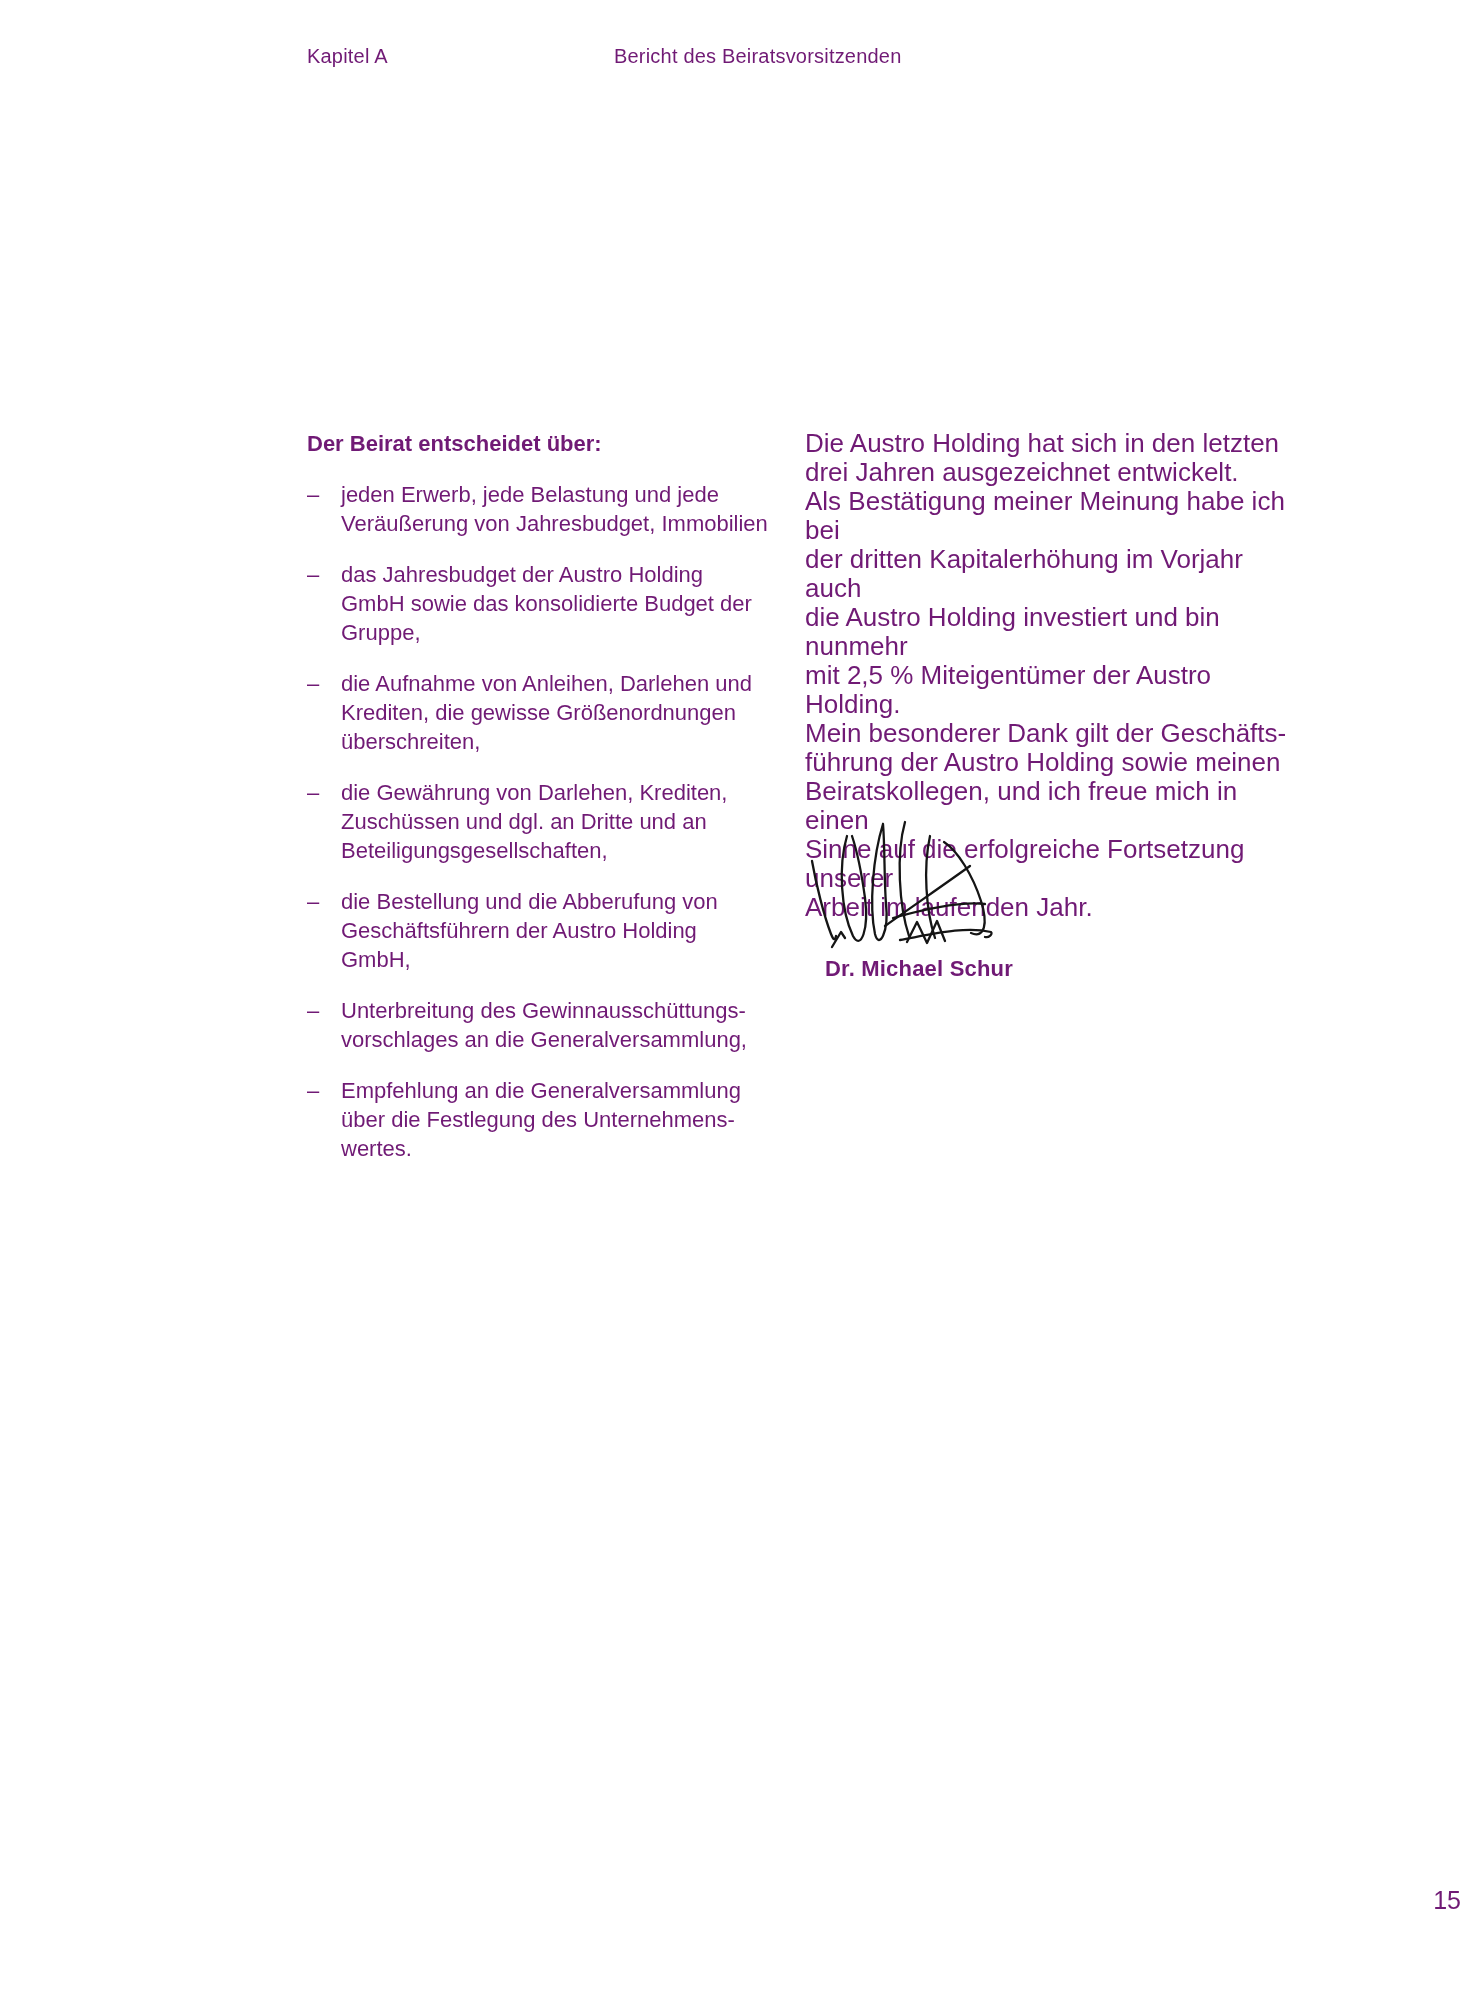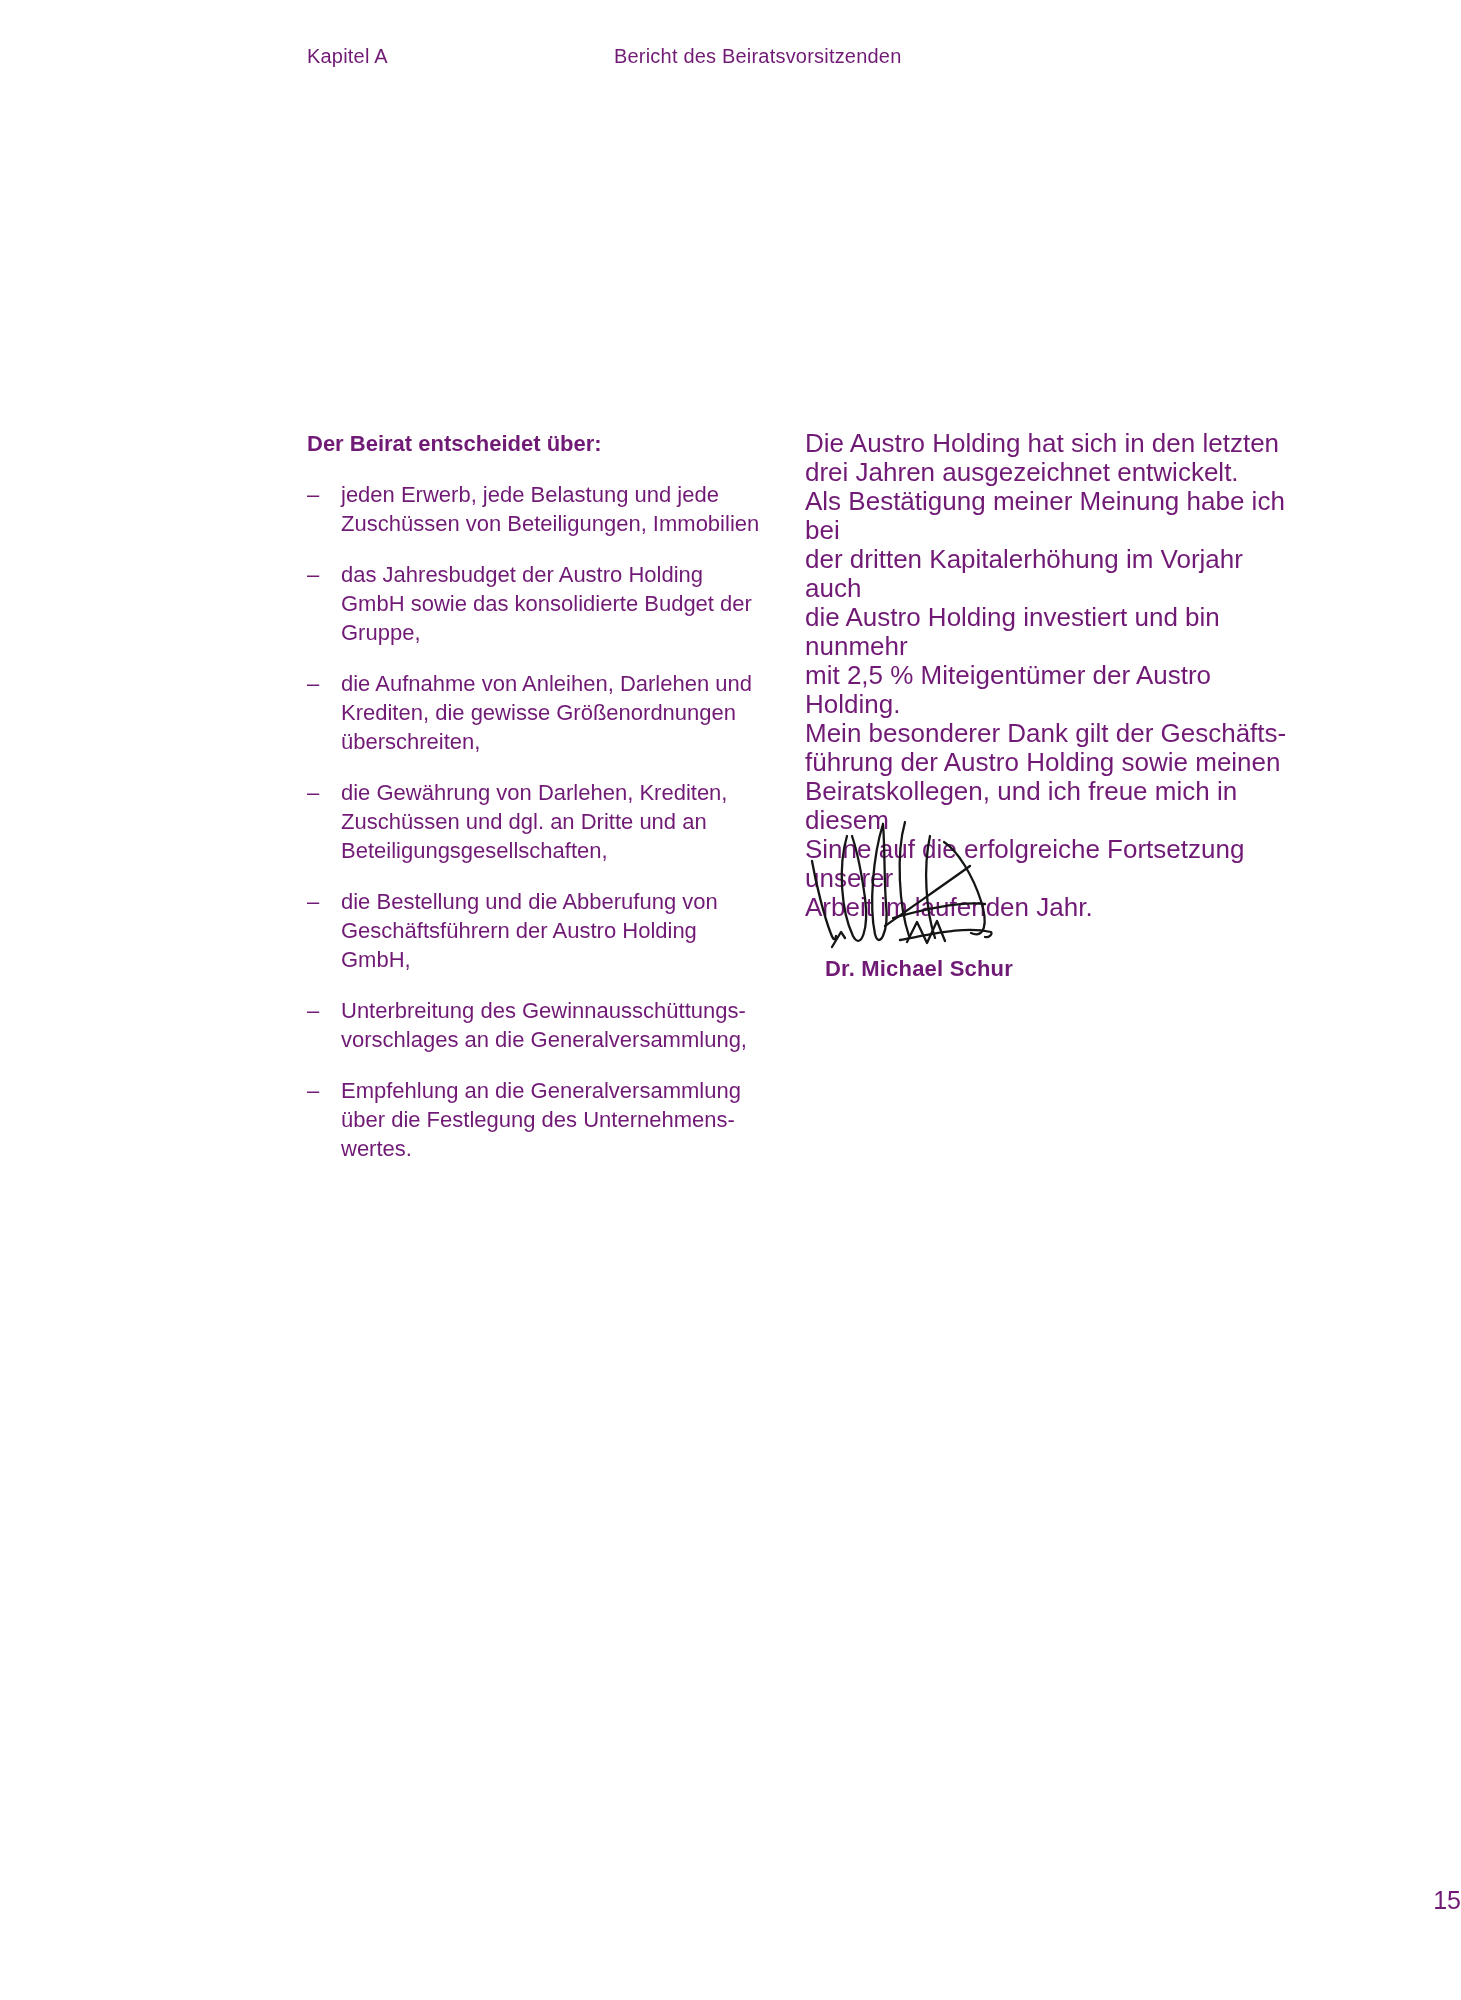--- a/index.html
+++ b/index.html
@@ -31,21 +31,21 @@
   <span class="hdr-chapter">Kapitel A</span>
   <span class="hdr-title">Bericht des Beiratsvorsitzenden</span>
 
   <section class="col-left">
     <h2 class="heading">Der Beirat entscheidet über:</h2>
     <div class="list">
         <div class="li">
           <span class="marker">–</span>
           <div class="li-text">
             <div class="line">jeden Erwerb, jede Belastung und jede</div>
-            <div class="line">Zuschüssen von Beteiligungen, Immobilien</div>
+            <div class="line">Veräußerung von Jahresbudget, Immobilien</div>
           </div>
         </div>
         <div class="li">
           <span class="marker">–</span>
           <div class="li-text">
             <div class="line">das Jahresbudget der Austro Holding</div>
             <div class="line">GmbH sowie das konsolidierte Budget der</div>
             <div class="line">Gruppe,</div>
           </div>
         </div>
@@ -93,21 +93,21 @@
 
   <div class="para">
       <div class="line">Die Austro Holding hat sich in den letzten</div>
       <div class="line">drei Jahren ausgezeichnet entwickelt.</div>
       <div class="line">Als Bestätigung meiner Meinung habe ich bei</div>
       <div class="line">der dritten Kapitalerhöhung im Vorjahr auch</div>
       <div class="line">die Austro Holding investiert und bin nunmehr</div>
       <div class="line">mit 2,5 % Miteigentümer der Austro Holding.</div>
       <div class="line">Mein besonderer Dank gilt der Geschäfts-</div>
       <div class="line">führung der Austro Holding sowie meinen</div>
-      <div class="line">Beiratskollegen, und ich freue mich in diesem</div>
+      <div class="line">Beiratskollegen, und ich freue mich in einen</div>
       <div class="line">Sinne auf die erfolgreiche Fortsetzung unserer</div>
       <div class="line">Arbeit im laufenden Jahr.</div>
     </div>
 
   <svg class="sig-svg" viewBox="0 0 230 150" xmlns="http://www.w3.org/2000/svg" fill="none" stroke="#151515" stroke-width="2.3" stroke-linecap="round" stroke-linejoin="round">
     <path d="M17,55 C21,78 29,110 36,128 C38,133 40,136 41,130"></path>
     <path d="M37,141 L46,126 L50,132"></path>
     <path d="M52,30 C43,60 46,105 58,130 C66,145 74,123 70,92 C67,70 62,45 57,30"></path>
     <path d="M88,18 C78,50 74,100 80,128 C84,144 94,126 91,98 C89,72 90,42 88,18"></path>
     <path d="M110,16 C101,48 104,100 114,130"></path>

